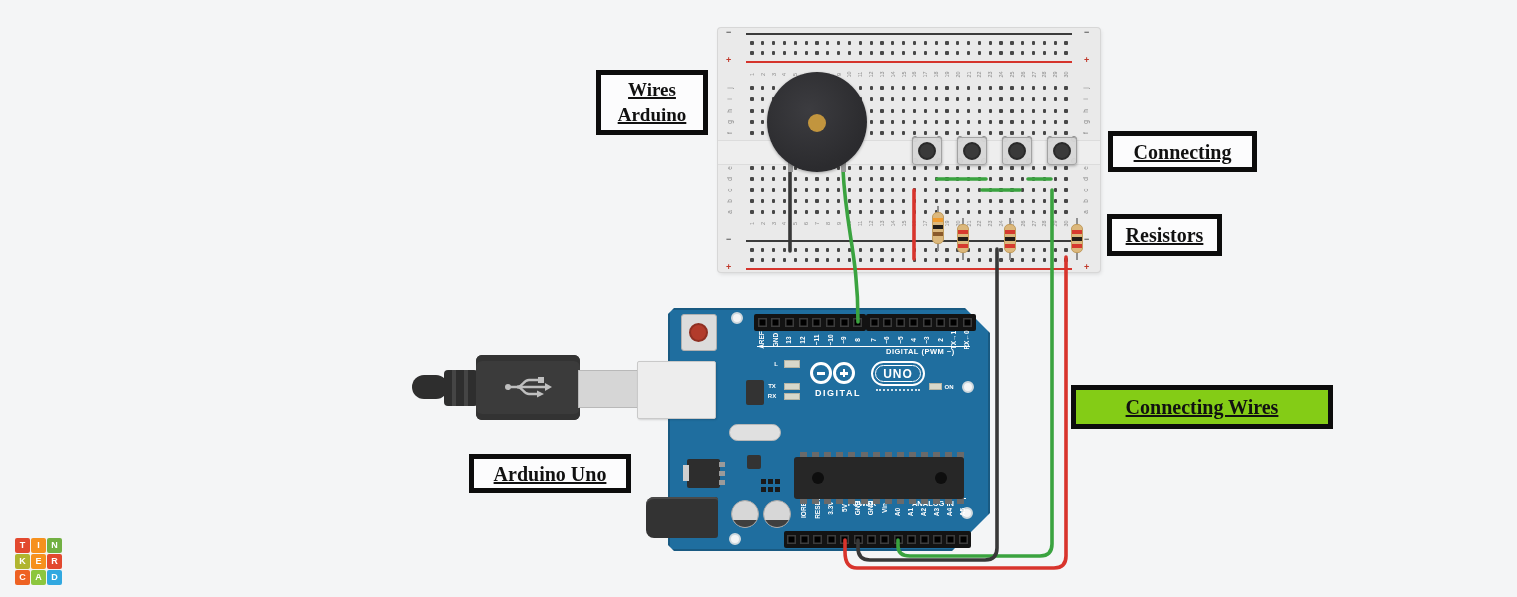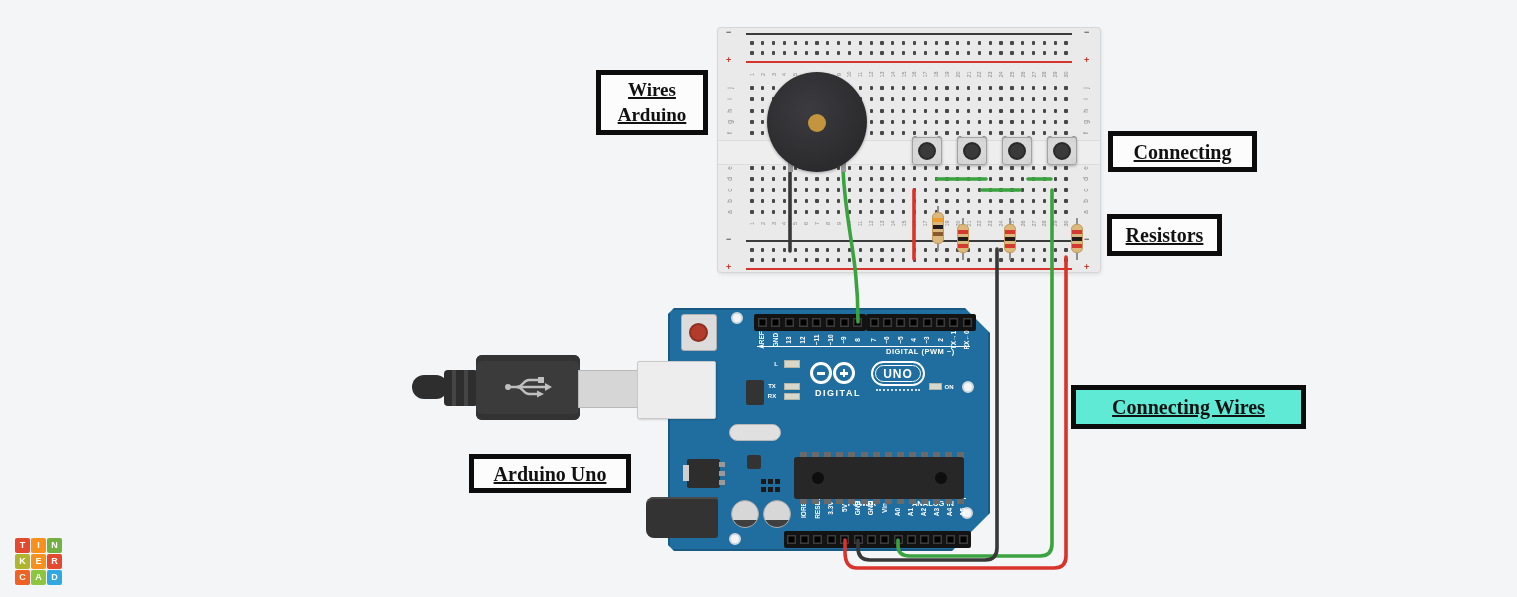--- a/index.html
+++ b/index.html
@@ -776,20 +776,20 @@
       <div class="abs" style="left: 596px; top: 70px; width: 112px; height: 65px; background: rgb(252, 252, 253); border: 5px solid rgb(12, 12, 12); display: flex; flex-direction: column; align-items: center; justify-content: center;">
         <span style="font-family: &quot;Liberation Serif&quot;, serif; font-weight: 700; color: rgb(17, 17, 17); white-space: nowrap; text-decoration: underline 2px; line-height: 1.3; font-size: 19px;">Wires</span>
         <span style="font-family: &quot;Liberation Serif&quot;, serif; font-weight: 700; color: rgb(17, 17, 17); white-space: nowrap; text-decoration: underline 2px; line-height: 1.3; font-size: 19px;">Arduino</span>
       </div>
       <div class="abs" style="left: 1108px; top: 131px; width: 149px; height: 41px; background: rgb(252, 252, 253); border: 5px solid rgb(12, 12, 12); display: flex; flex-direction: column; align-items: center; justify-content: center;">
         <span style="font-family: &quot;Liberation Serif&quot;, serif; font-weight: 700; color: rgb(17, 17, 17); white-space: nowrap; text-decoration: underline 2px; line-height: 1.3; font-size: 20px;">Connecting</span>
       </div>
       <div class="abs" style="left: 1107px; top: 214px; width: 115px; height: 42px; background: rgb(252, 252, 253); border: 5px solid rgb(12, 12, 12); display: flex; flex-direction: column; align-items: center; justify-content: center;">
         <span style="font-family: &quot;Liberation Serif&quot;, serif; font-weight: 700; color: rgb(17, 17, 17); white-space: nowrap; text-decoration: underline 2px; line-height: 1.3; font-size: 20px;">Resistors</span>
       </div>
-      <div class="abs" style="left: 1071px; top: 385px; width: 235px; height: 44px; background: #5eead4; border: 5px solid rgb(12, 12, 12); display: flex; flex-direction: column; align-items: center; justify-content: center;">
+      <div class="abs" style="left: 1071px; top: 385px; width: 262px; height: 44px; background: #84cc16; border: 5px solid rgb(12, 12, 12); display: flex; flex-direction: column; align-items: center; justify-content: center;">
         <span style="font-family: &quot;Liberation Serif&quot;, serif; font-weight: 700; color: rgb(17, 17, 17); white-space: nowrap; text-decoration: underline 2px; line-height: 1.3; font-size: 20px;">Connecting Wires</span>
       </div>
       <div class="abs" style="left: 469px; top: 454px; width: 162px; height: 39px; background: rgb(252, 252, 253); border: 5px solid rgb(12, 12, 12); display: flex; flex-direction: column; align-items: center; justify-content: center;">
         <span style="font-family: &quot;Liberation Serif&quot;, serif; font-weight: 700; color: rgb(17, 17, 17); white-space: nowrap; text-decoration: underline 2px; line-height: 1.3; font-size: 20px;">Arduino Uno</span>
       </div>
     </div>
 </div>
 
 </body></html>

